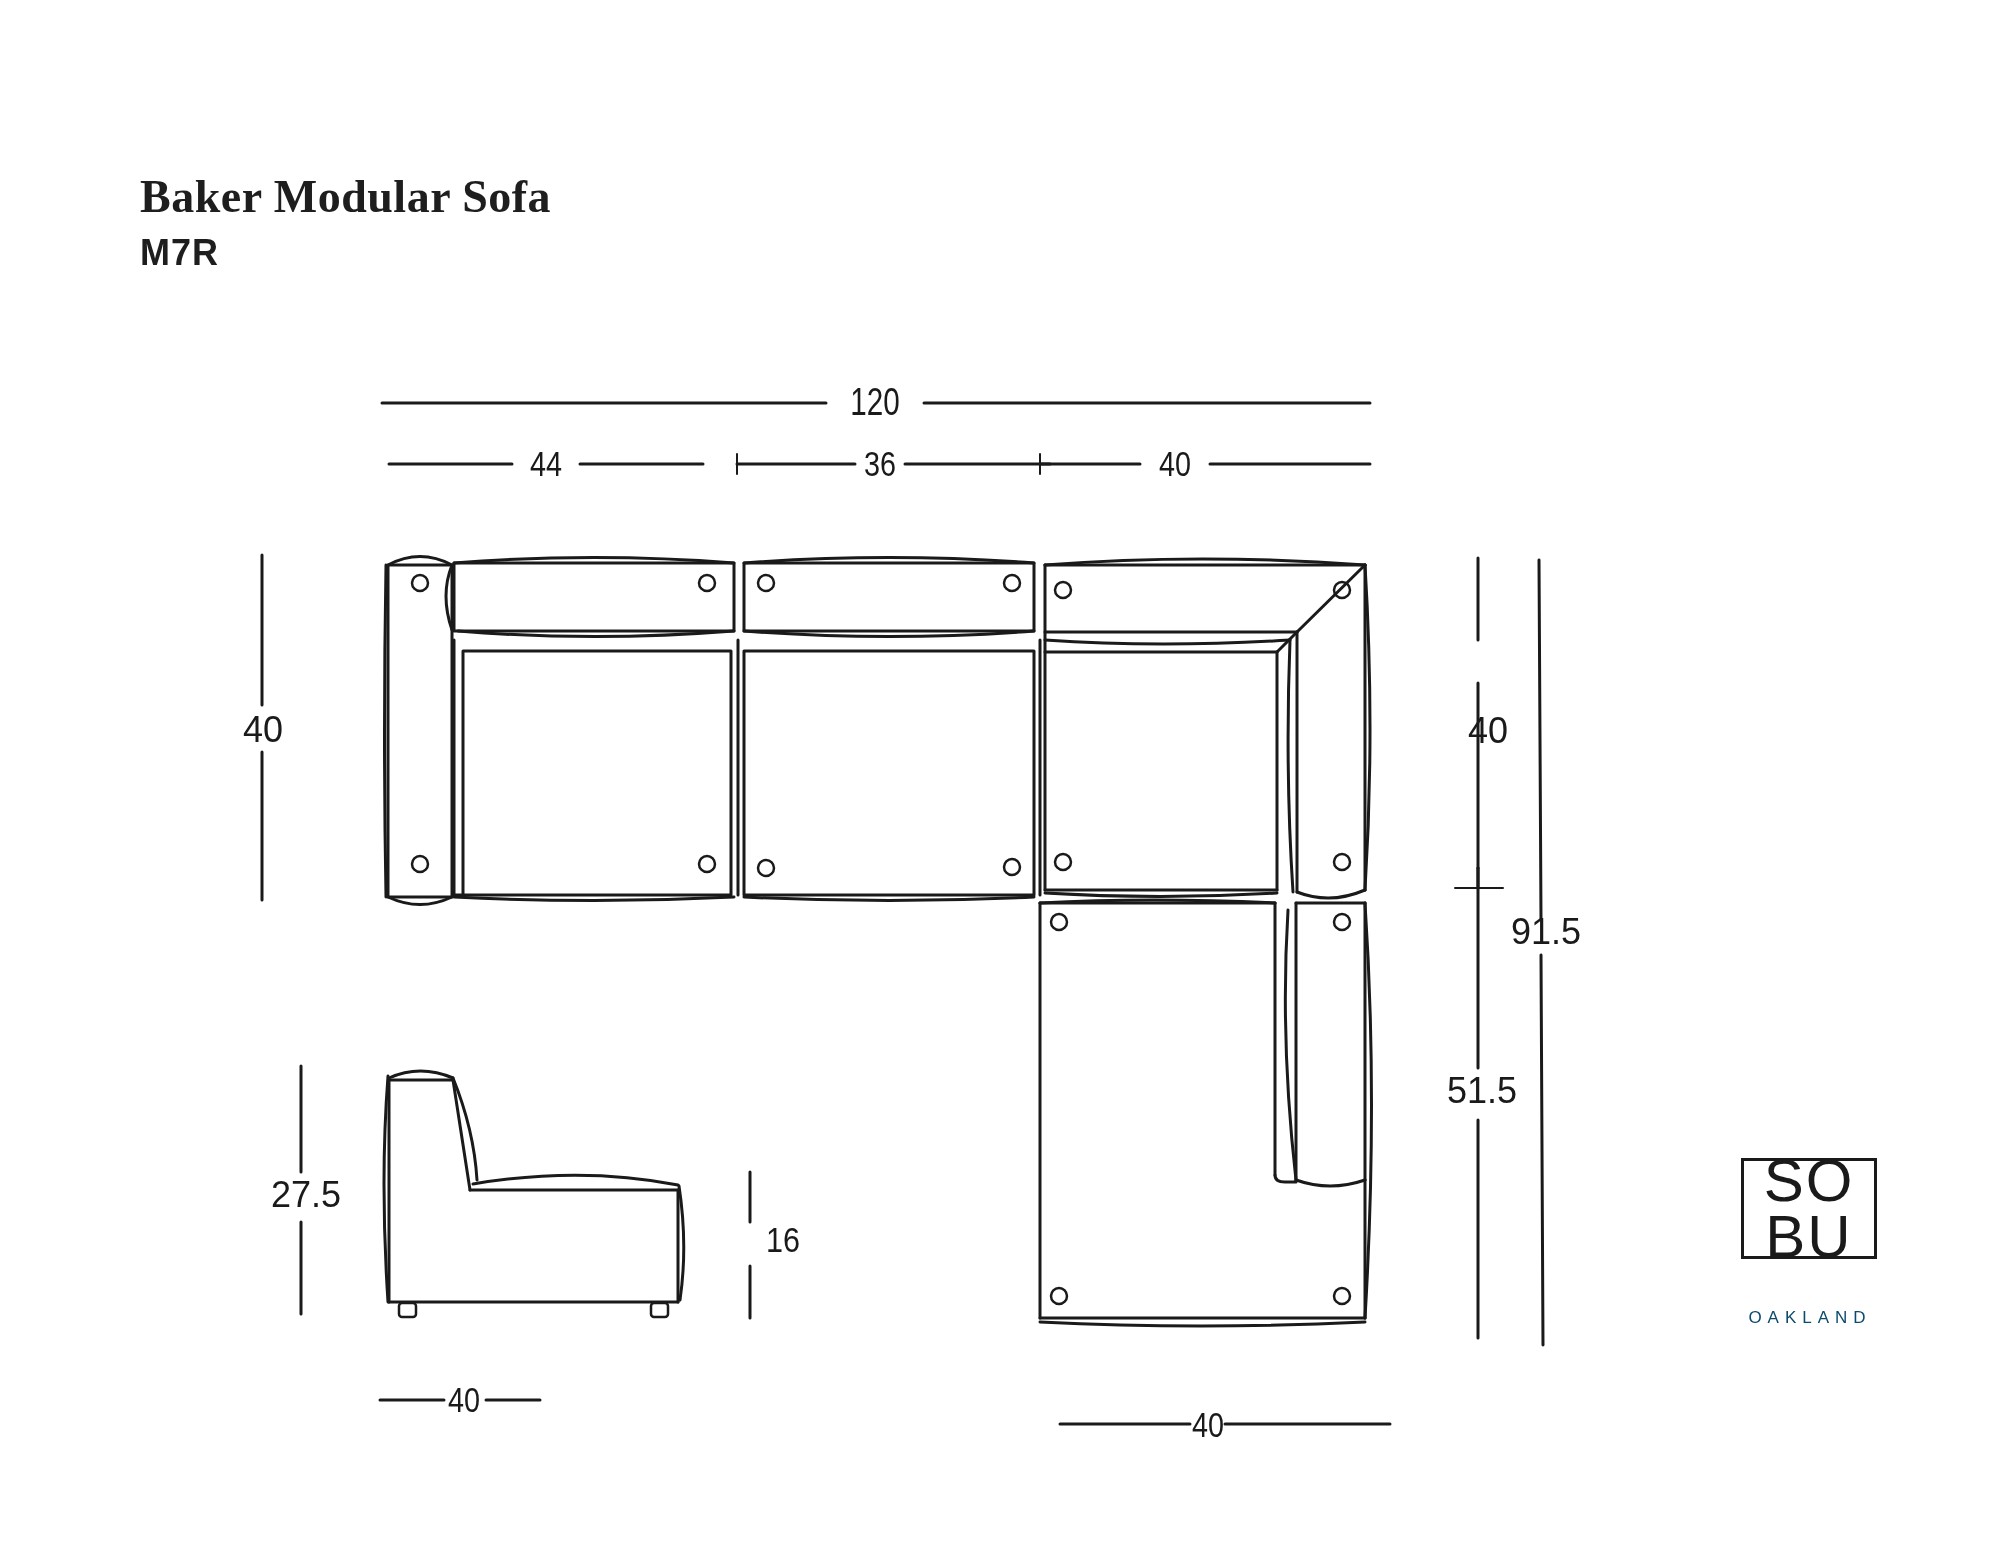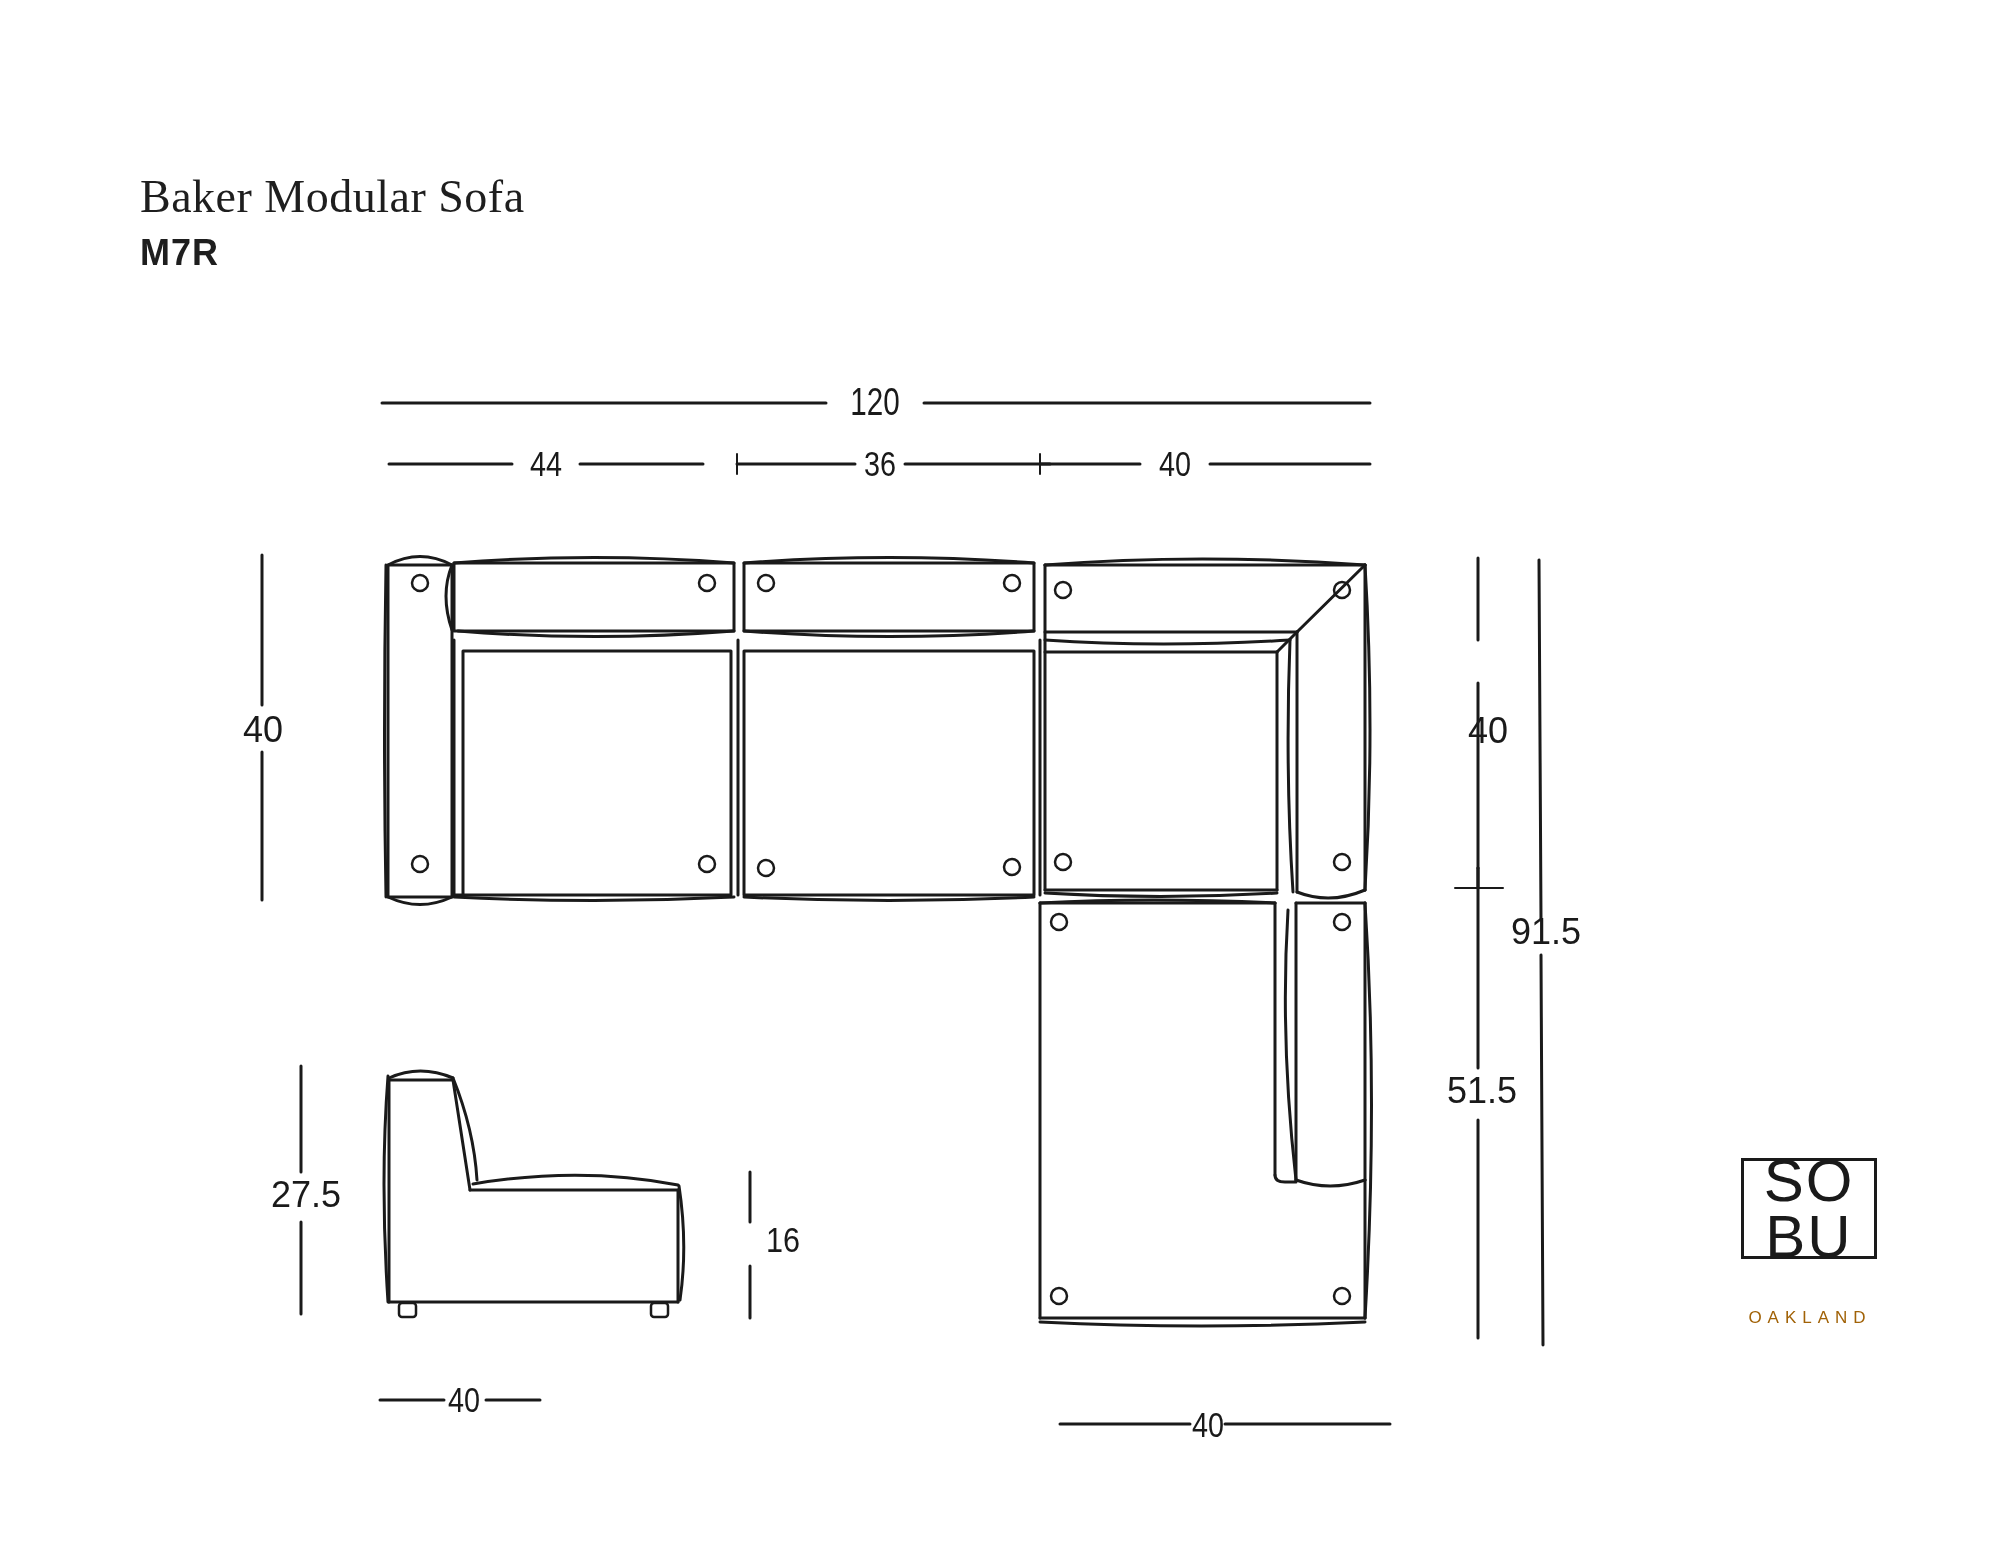--- a/index.html
+++ b/index.html
@@ -1,20 +1,20 @@
 <!DOCTYPE html>
 <html><head>
   <meta charset="utf-8">
   <style>
     html, body { margin: 0; padding: 0; background: #ffffff; }
     body { width: 2000px; height: 1545px; position: relative; overflow: hidden; }
     .title {
       position: absolute; left: 140px; top: 170px;
       font-family: "DejaVu Serif", "Liberation Serif", serif;
-      font-size: 46px; font-weight: 400; color: #1e1e1e; letter-spacing: 0.5px;
+      font-size: 46px; font-weight: 700; color: #1e1e1e; letter-spacing: 0.5px;
       font-family: "Liberation Serif", serif;
     }
     .model {
       position: absolute; left: 140px; top: 232px;
       font-family: "Liberation Sans", sans-serif;
       font-size: 36px; font-weight: bold; color: #1e1e1e; letter-spacing: 1px;
     }
     svg.drawing { position: absolute; left: 0; top: 0; }
     .dim-text {
       font-family: "Liberation Sans", sans-serif; font-size: 36px; fill: #1a1a1a;
@@ -22,21 +22,21 @@
     .logo-box {
       position: absolute; left: 1741px; top: 1158px; width: 136px; height: 101px;
       border: 3px solid #1a1a1a; box-sizing: border-box;
       display: flex; flex-direction: column; align-items: center; justify-content: center;
       font-family: "Liberation Sans", sans-serif; color: #1a1a1a;
       font-size: 60px; line-height: 56px; font-weight: 300; letter-spacing: 2px;
     }
     .logo-sub {
       position: absolute; left: 1722px; top: 1308px; width: 176px; text-align: center;
       font-family: "Liberation Sans", sans-serif; font-size: 17px; letter-spacing: 6px;
-      color: #a16207;
+      color: #0c4a6e;
     }
   </style>
 </head>
 <body>
 
 <div class="title">Baker Modular Sofa</div>
 <div class="model">M7R</div>
 
 <svg class="drawing" width="2000" height="1545" viewBox="0 0 2000 1545">
   <g stroke="#1a1a1a" stroke-width="3" fill="none" stroke-linecap="round" stroke-linejoin="round">

